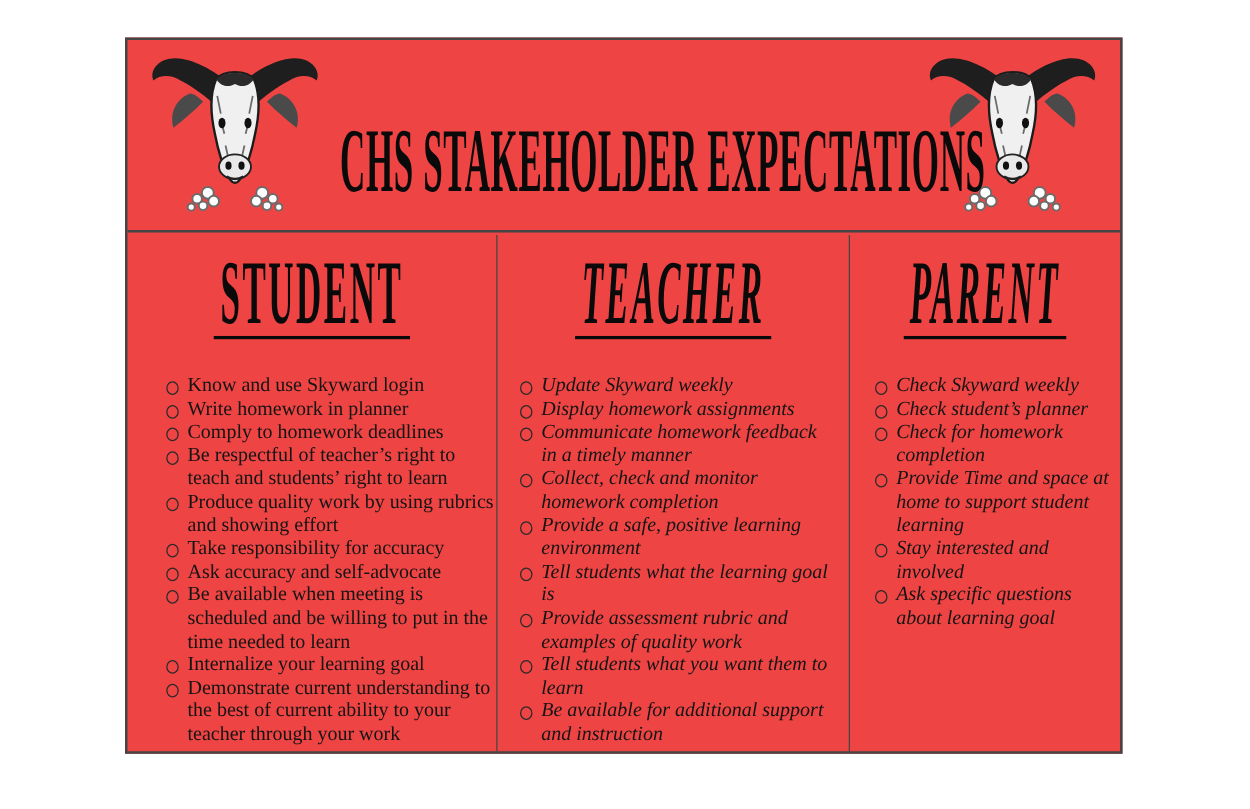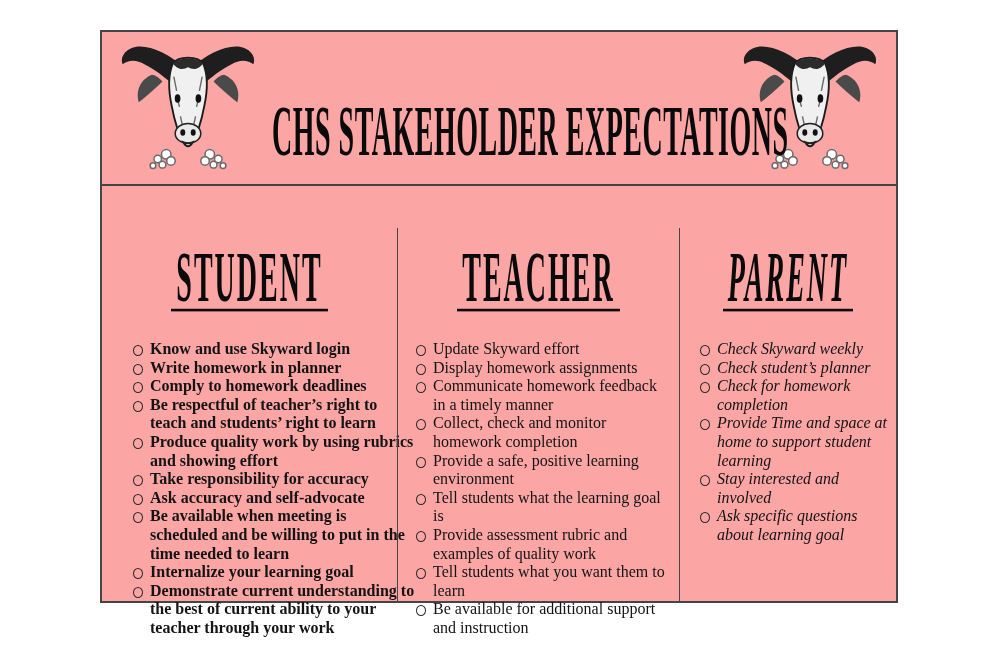--- a/index.html
+++ b/index.html
@@ -1,34 +1,34 @@
 <!DOCTYPE html>
 <html><head>
 <meta charset="utf-8">
 <style>
   html,body{margin:0;padding:0;background:#fff;}
   body{width:1000px;height:647px;position:relative;font-family:"Liberation Serif","DejaVu Serif",serif;color:#141414;overflow:hidden;}
   *{box-sizing:border-box;}
-  .frame{position:absolute;left:100px;top:30px;width:798px;height:573px;border:2px solid #454545;background:#fca5a5;}
+  .frame{position:absolute;left:100px;top:30px;width:798px;height:573px;border:2px solid #454545;background:#ef4444;}
   .hdr{position:relative;height:154px;border-bottom:2px solid #454545;}
   .bull{position:absolute;top:3px;width:156px;height:142px;}
   .bull.left{left:8px;}
   .bull.right{right:8px;transform:scaleX(-1);}
   .title-wrap{position:absolute;left:170px;right:170px;bottom:21px;text-align:center;}
   .western{font-family:"Liberation Serif",serif;font-weight:bold;display:inline-block;line-height:0.8;white-space:nowrap;transform:scaleY(2.6);transform-origin:center bottom;color:#0a0a0a;}
   .title-wrap .western{font-size:28px;letter-spacing:0.5px;}
-  .cols{position:absolute;left:0;right:0;top:156px;bottom:0;display:flex;margin-top:40px;}
+  .cols{position:absolute;left:0;right:0;top:156px;bottom:0;display:flex;}
   .col{position:relative;height:100%;}
   .col-student{flex:0 0 295px;}
-  .col-teacher{flex:0 0 282px;border-left:1.5px solid #454545;}
+  .col-teacher{flex:0 0 282px;border-left:1.5px solid #454545;font-style:italic;}
   .col-parent{flex:1 1 auto;border-left:1.5px solid #454545;font-style:italic;}
   .col-header{position:absolute;top:0;left:0;right:0;height:84px;display:flex;justify-content:center;align-items:flex-end;}
   .col-header .western{font-size:28px;letter-spacing:2px;border-bottom:1.7px solid #0a0a0a;padding:0 5px 1px 5px;}
   ul.items{position:absolute;top:112px;left:0;right:0;margin:0;list-style:none;font-size:16px;line-height:18.6px;padding:0;}
-  .col-student ul.items{padding:0 4px 0 29px;font-weight:bold;}
+  .col-student ul.items{padding:0 4px 0 29px;}
   .col-teacher ul.items{padding:0 6px 0 16px;}
   .col-parent ul.items{padding:0 16px 0 18px;}
   ul.items li{position:relative;padding-left:19px;white-space:pre;}
   ul.items li::before{content:"";position:absolute;left:2px;top:5px;width:8px;height:9px;border:1.3px solid #2a2a2a;border-radius:50%;}
 </style>
 </head>
 <body>
 
 <svg width="0" height="0" style="position:absolute">
   <defs>
@@ -108,21 +108,21 @@
           <li>Demonstrate current understanding to
 the best of current ability to your
 teacher through your work</li>
         </ul>
     </div>
     <div class="col col-teacher">
       <div class="col-header">
         <span class="western">TEACHER</span>
       </div>
       <ul class="items">
-          <li>Update Skyward effort</li>
+          <li>Update Skyward weekly</li>
           <li>Display homework assignments</li>
           <li>Communicate homework feedback
 in a timely manner</li>
           <li>Collect, check and monitor
 homework completion</li>
           <li>Provide a safe, positive learning
 environment</li>
           <li>Tell students what the learning goal
 is</li>
           <li>Provide assessment rubric and

